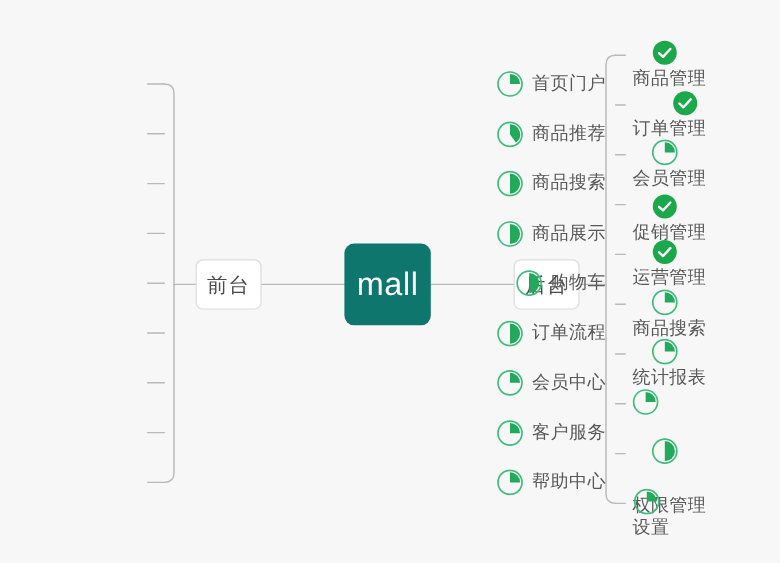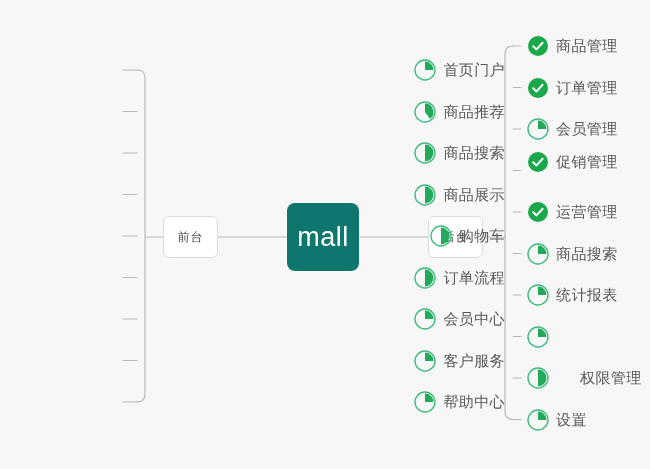--- a/index.html
+++ b/index.html
@@ -35,20 +35,21 @@
     height: 26px;
     white-space: nowrap;
   }
   .leaf.left {
     right: 145px;
     flex-direction: row;
     justify-content: flex-end;
   }
   .leaf.right {
     left: 527px;
+    flex-direction: column;
     justify-content: flex-start;
   }
   .leaf-icon {
     width: 22px;
     height: 22px;
     flex: 0 0 22px;
     display: block;
   }
   .leaf.left .leaf-icon { margin-right: 7px; }
   .leaf.right .leaf-icon { margin-right: 7px; }
@@ -61,21 +62,21 @@
 
   
   .mid-node {
     position: absolute;
     background: #ffffff;
     border: 1px solid #dcdcdc;
     border-radius: 6px;
     display: flex;
     align-items: center;
     justify-content: center;
-    font-size: 12px;
+    font-size: 17px;
     color: #4a4a4a;
     letter-spacing: 1px;
     box-sizing: border-box;
   }
   #node-front { left: 163px; top: 216px; width: 55px; height: 42px; }
   #node-back  { left: 428px; top: 216px; width: 55px; height: 42px; }
 
   
   #node-root {
     position: absolute;
@@ -202,35 +203,35 @@
   </svg>
         <span class="leaf-label">帮助中心</span>
       </div>
       <div class="leaf right" style="top: 33px;">
         <svg class="leaf-icon" viewBox="0 0 22 22">
     <circle cx="11" cy="11" r="10" fill="#1ba84b"></circle>
     <path d="M 6.2 11.3 L 9.5 14.4 L 15.6 7.8" fill="none" stroke="#ffffff" stroke-width="2" stroke-linecap="round" stroke-linejoin="round"></path>
   </svg>
         <span class="leaf-label">商品管理</span>
       </div>
-      <div class="leaf right" style="top: 74.5px;">
+      <div class="leaf right" style="top: 74.5px; align-items: flex-end;">
         <svg class="leaf-icon" viewBox="0 0 22 22">
     <circle cx="11" cy="11" r="10" fill="#1ba84b"></circle>
     <path d="M 6.2 11.3 L 9.5 14.4 L 15.6 7.8" fill="none" stroke="#ffffff" stroke-width="2" stroke-linecap="round" stroke-linejoin="round"></path>
   </svg>
         <span class="leaf-label">订单管理</span>
       </div>
       <div class="leaf right" style="top: 116px;">
         <svg class="leaf-icon" viewBox="0 0 22 22">
     <circle cx="11" cy="11" r="10" fill="none" stroke="#3fbb7d" stroke-width="1.4"></circle>
     <path d="M 11 11 L 11 2.5999999999999996 A 8.4 8.4 0 0 1 19.40 11.00 Z" fill="#23a95c"></path>
   </svg>
         <span class="leaf-label">会员管理</span>
       </div>
-      <div class="leaf right" style="top: 149px;">
+      <div class="leaf right" style="top: 161px;">
         <svg class="leaf-icon" viewBox="0 0 22 22">
     <circle cx="11" cy="11" r="10" fill="#1ba84b"></circle>
     <path d="M 6.2 11.3 L 9.5 14.4 L 15.6 7.8" fill="none" stroke="#ffffff" stroke-width="2" stroke-linecap="round" stroke-linejoin="round"></path>
   </svg>
         <span class="leaf-label">促销管理</span>
       </div>
       <div class="leaf right" style="top: 199px;">
         <svg class="leaf-icon" viewBox="0 0 22 22">
     <circle cx="11" cy="11" r="10" fill="#1ba84b"></circle>
     <path d="M 6.2 11.3 L 9.5 14.4 L 15.6 7.8" fill="none" stroke="#ffffff" stroke-width="2" stroke-linecap="round" stroke-linejoin="round"></path>

